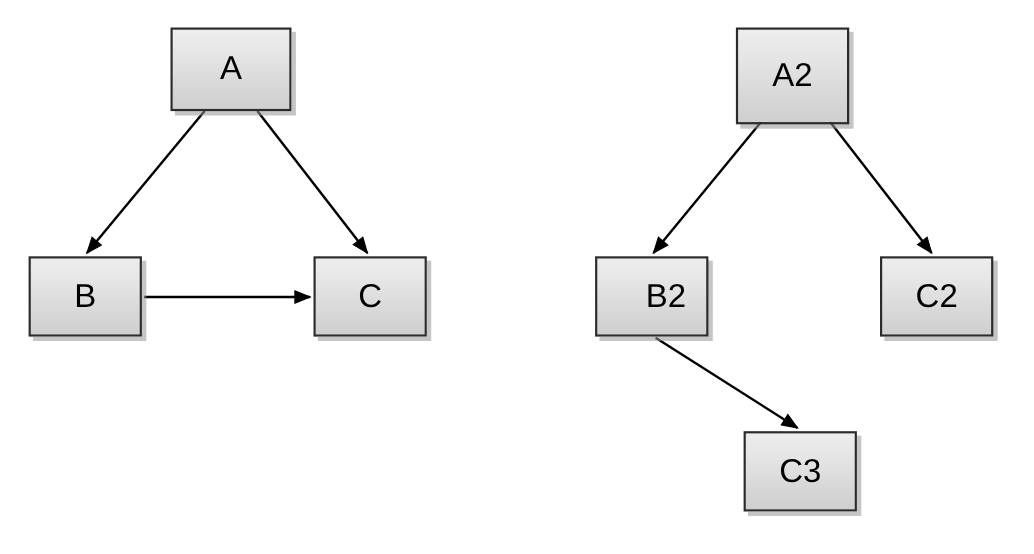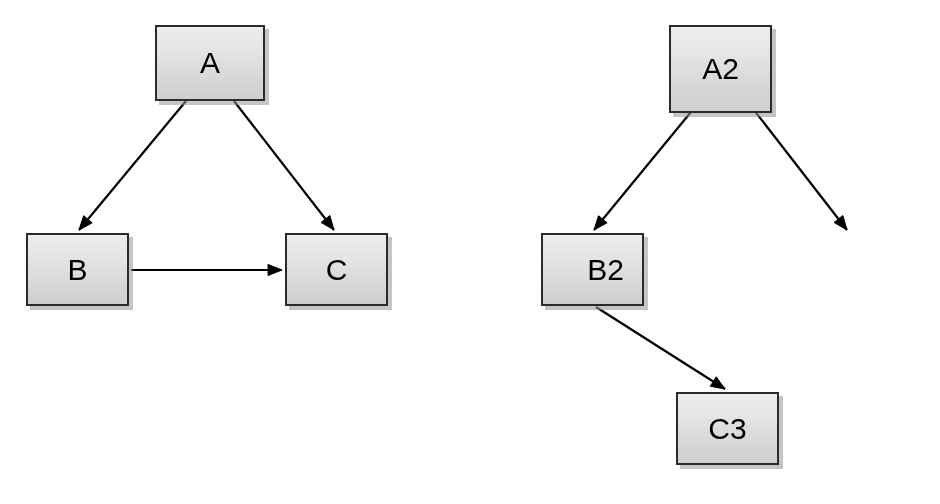--- a/index.html
+++ b/index.html
@@ -88,17 +88,20 @@
   <div class="node" style="left: 285px; top: 233px; width: 103px; height: 73px;">
     <span class="node-label">C</span>
   </div>
 
   <div class="node" style="left: 669px; top: 25px; width: 103px; height: 88px;">
     <span class="node-label">A2</span>
   </div>
   <div class="node" style="left: 541px; top: 233px; width: 103px; height: 73px; padding-left: 26px;">
     <span class="node-label">B2</span>
   </div>
+  <div class="node" style="left: 800px; top: 233px; width: 103px; height: 73px;">
+    <span class="node-label">C2</span>
+  </div>
   <div class="node" style="left: 676px; top: 392px; width: 103px; height: 73px;">
     <span class="node-label">C3</span>
   </div>
 
 </div>
 
 </body></html>

